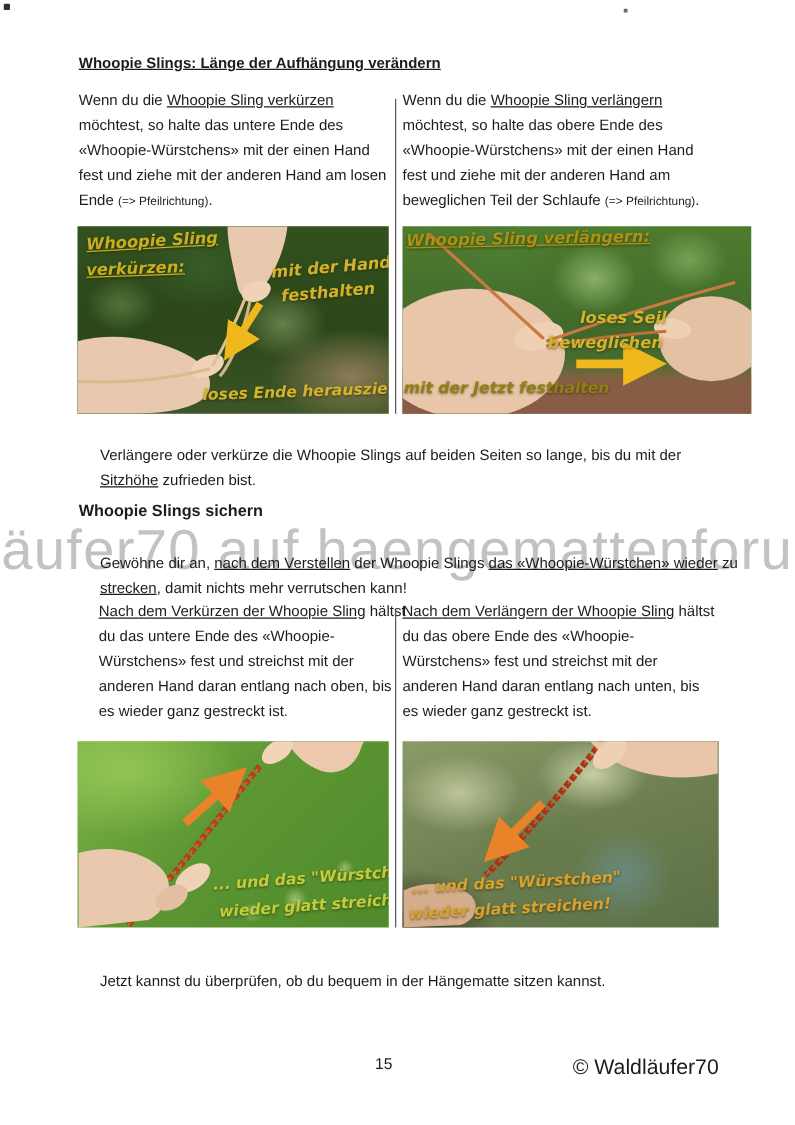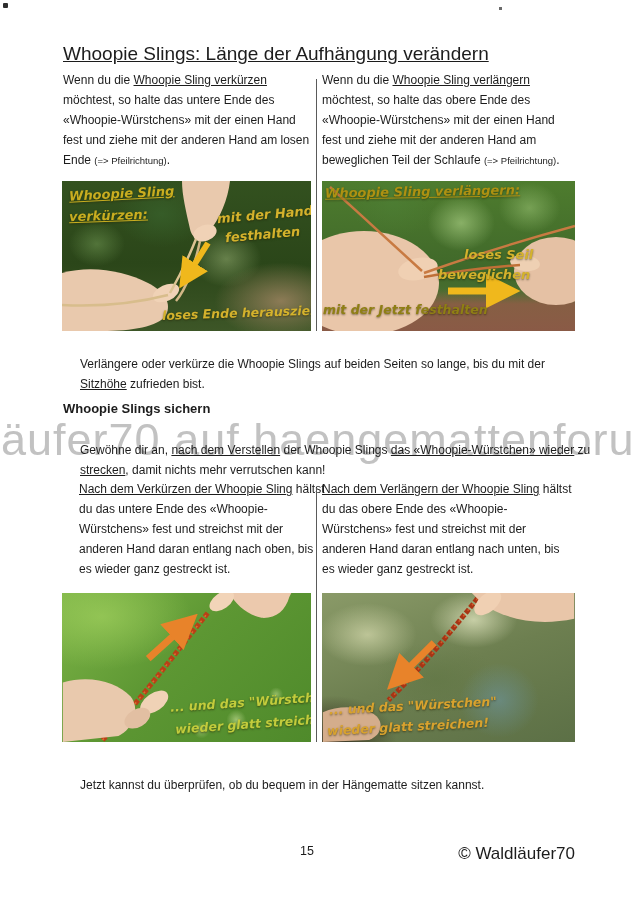--- a/index.html
+++ b/index.html
@@ -11,21 +11,21 @@
   .s1{left:3px;top:3px;width:5px;height:5px;border-radius:1px;}
   .s2{left:499px;top:7px;width:3px;height:3px;background:#6a6a6a;}
 
   .watermark{
     position:absolute;left:-36px;top:414px;z-index:0;white-space:nowrap;
     font-size:45px;color:#c2c2c2;letter-spacing:1px;
   }
 
   .title{
     position:absolute;left:63px;top:43px;z-index:1;margin:0;
-    font-size:19px;font-weight:normal;text-decoration:underline;white-space:nowrap;
+    font-size:12px;font-weight:bold;text-decoration:underline;white-space:nowrap;
   }
   .body-txt{font-size:12px;line-height:20px;}
   .u{text-decoration:underline;}
   .sm{font-size:9.5px;}
 
   .col{position:absolute;z-index:1;margin:0;width:250px;}
   .c1l{left:63px;top:70px;}
   .c1r{left:322px;top:70px;}
   .c2l{left:79px;top:479px;}
   .c2r{left:322px;top:479px;}
@@ -54,21 +54,21 @@
     radial-gradient(ellipse 95px 55px at 88% 80%,rgba(150,128,92,.9),rgba(150,128,92,0) 70%),
     radial-gradient(ellipse 50px 40px at 66% 52%,rgba(190,214,148,.4),transparent 70%),
     radial-gradient(ellipse 40px 32px at 14% 42%,rgba(118,158,88,.5),transparent 70%),
     radial-gradient(ellipse 62px 46px at 40% 22%,rgba(55,95,42,.85),transparent 72%),
     linear-gradient(180deg,#33511f 0%,#2b4619 55%,#3d5627 100%);}
   .ph-tr{background:
     linear-gradient(180deg,rgba(0,0,0,0) 72%,rgba(142,92,70,.88) 82%,#8a5a46 100%),
     radial-gradient(ellipse 48px 40px at 55% 28%,rgba(190,226,150,.55),transparent 70%),
     radial-gradient(ellipse 44px 36px at 82% 18%,rgba(172,212,132,.45),transparent 70%),
     radial-gradient(ellipse 60px 50px at 28% 14%,rgba(78,128,54,.6),transparent 72%),
-    linear-gradient(180deg,#4e7c2e 0%,#40682a 60%,#567a39 100%);}
+    linear-gradient(180deg,#4e7c2e 0%,#40682a 60%,#567a39 100%); padding-left: 26px;}
   .ph-bl{background:
     radial-gradient(circle 14px at 70% 85%,rgba(226,242,176,.5),transparent 70%),
     radial-gradient(circle 10px at 86% 68%,rgba(226,242,176,.45),transparent 70%),
     radial-gradient(circle 12px at 56% 92%,rgba(226,242,176,.4),transparent 70%),
     radial-gradient(ellipse 120px 70px at 16% 16%,rgba(168,214,98,.6),transparent 75%),
     linear-gradient(135deg,#7db447 0%,#5d9733 45%,#4f8a2b 100%);}
   .ph-br{background:
     radial-gradient(ellipse 55px 52px at 70% 72%,rgba(108,148,158,.6),transparent 72%),
     radial-gradient(ellipse 70px 45px at 18% 28%,rgba(216,220,176,.7),transparent 70%),
     radial-gradient(ellipse 62px 40px at 60% 18%,rgba(226,230,192,.75),transparent 70%),

